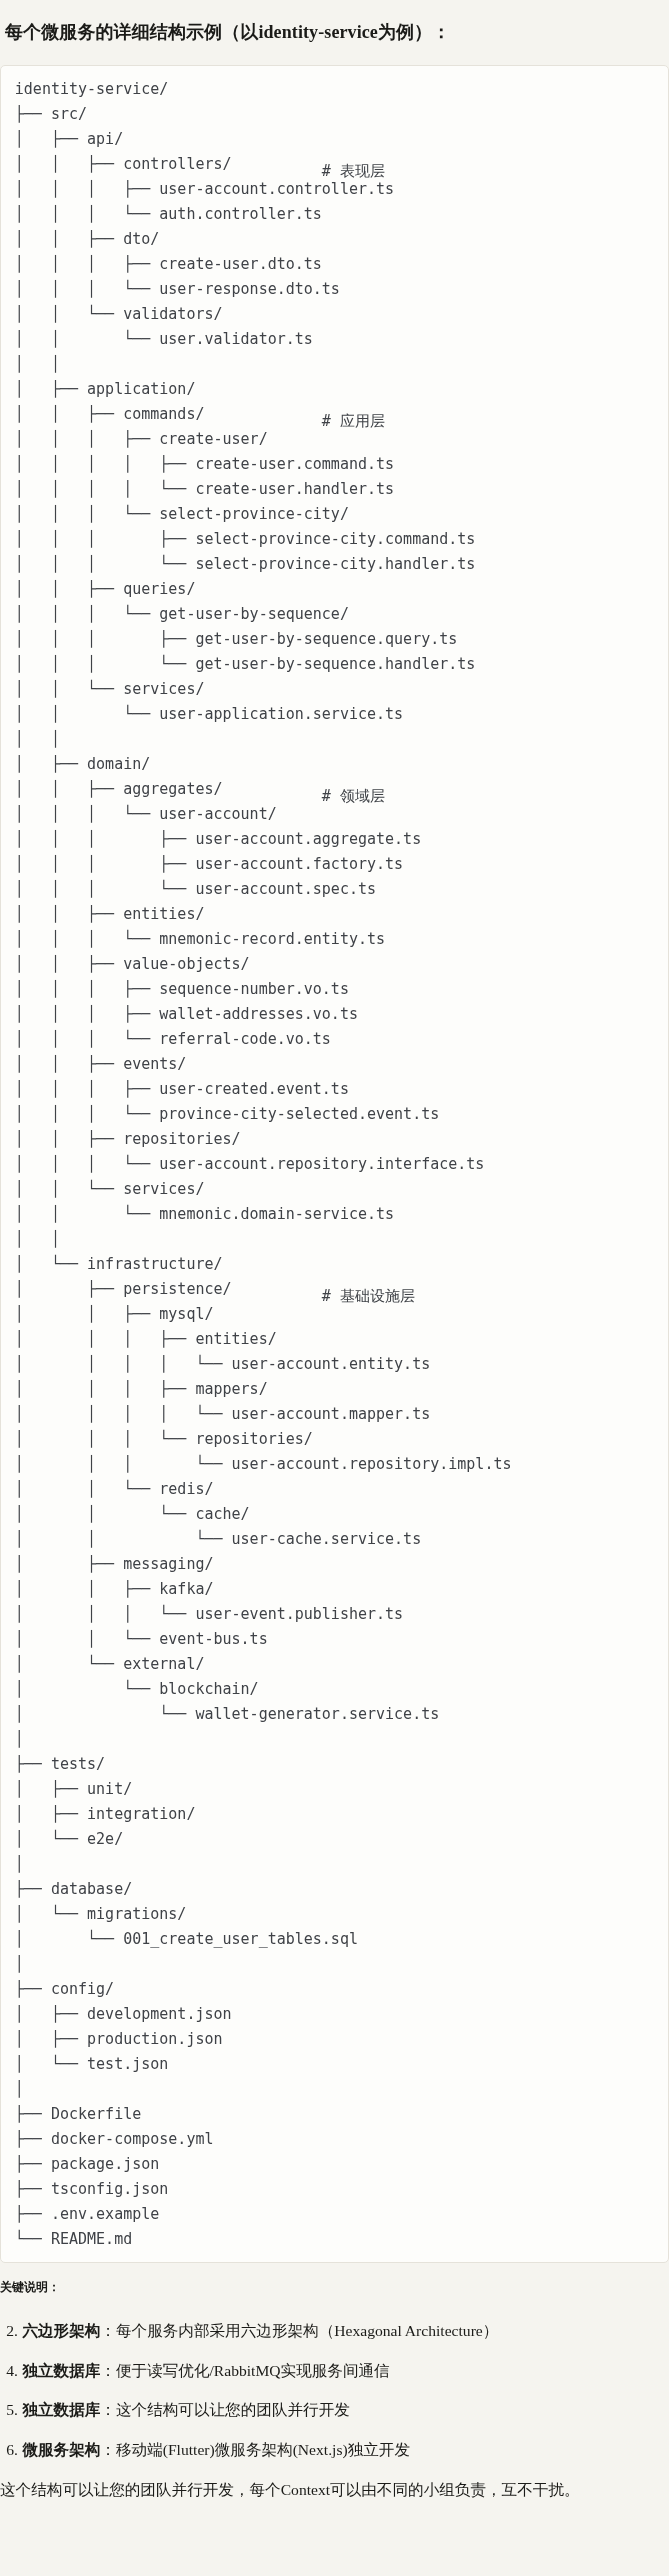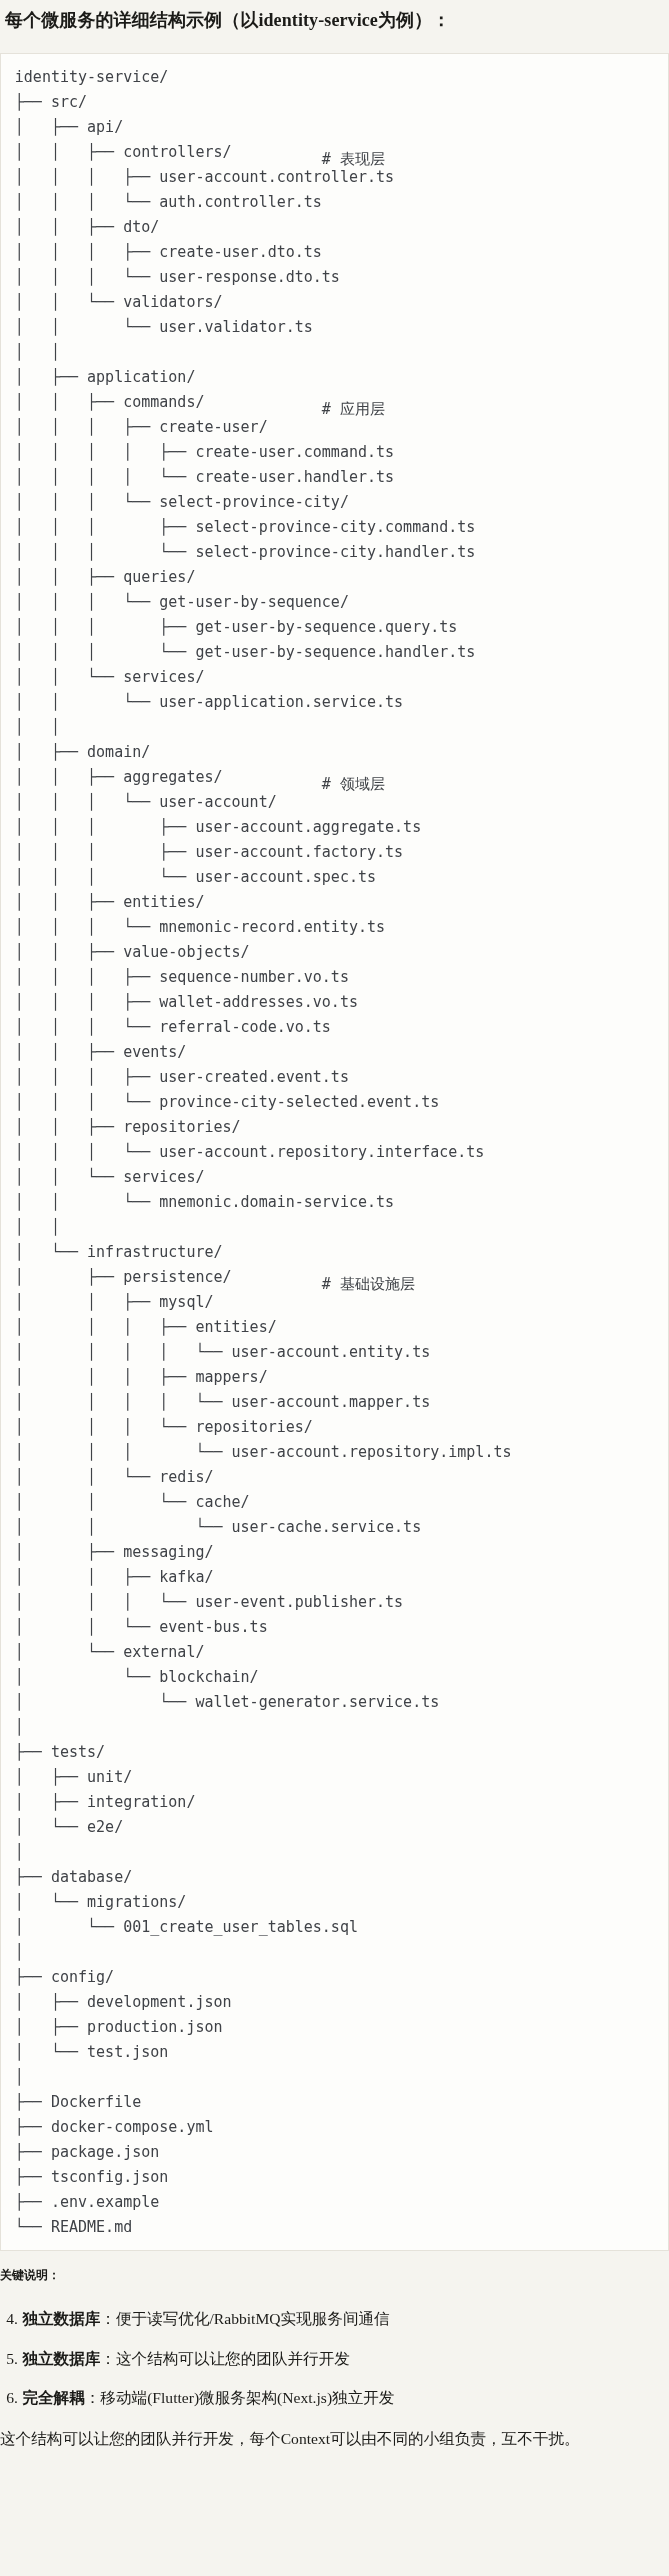--- a/index.html
+++ b/index.html
@@ -12,32 +12,32 @@
   *{box-sizing:border-box;}
   html,body{margin:0;padding:0;}
   body{
     width:669px;
     min-height:2576px;
     background:var(--page-bg);
     color:var(--body-text);
     font-family:"Liberation Serif", serif;
   }
   .page-title{
-    margin:9px 5px 0 5px;
+    margin:21px 5px 0 5px;
     font-size:18px;
     line-height:1.3;
     font-weight:bold;
     color:var(--body-text);
     letter-spacing:0.1px;
   }
   .codeblock{
     margin:20.6px 0 0 0;
     background:var(--block-bg);
     border:0.6px solid var(--block-border);
-    border-radius:0;
+    border-radius:5px;
     padding:10.6px 11.3px 10.6px 13.8px;
     overflow:hidden;
   }
   pre.file-tree{
     margin:0;
     font-family:"DejaVu Sans Mono", monospace;
     font-size:15px;
     line-height:25px;
     color:var(--tree-text);
     white-space:pre;
@@ -72,19 +72,20 @@
 
 <h1 class="page-title">每个微服务的详细结构示例（以identity-service为例）：</h1>
 
 <div class="codeblock">
   <pre class="file-tree" id="file-tree"><div class="tl"><span>identity-service/</span></div><div class="tl"><span>├── src/</span></div><div class="tl"><span>│   ├── api/</span><span class="c"># 表现层</span></div><div class="tl"><span>│   │   ├── controllers/</span></div><div class="tl"><span>│   │   │   ├── user-account.controller.ts</span></div><div class="tl"><span>│   │   │   └── auth.controller.ts</span></div><div class="tl"><span>│   │   ├── dto/</span></div><div class="tl"><span>│   │   │   ├── create-user.dto.ts</span></div><div class="tl"><span>│   │   │   └── user-response.dto.ts</span></div><div class="tl"><span>│   │   └── validators/</span></div><div class="tl"><span>│   │       └── user.validator.ts</span></div><div class="tl"><span>│   │</span></div><div class="tl"><span>│   ├── application/</span><span class="c"># 应用层</span></div><div class="tl"><span>│   │   ├── commands/</span></div><div class="tl"><span>│   │   │   ├── create-user/</span></div><div class="tl"><span>│   │   │   │   ├── create-user.command.ts</span></div><div class="tl"><span>│   │   │   │   └── create-user.handler.ts</span></div><div class="tl"><span>│   │   │   └── select-province-city/</span></div><div class="tl"><span>│   │   │       ├── select-province-city.command.ts</span></div><div class="tl"><span>│   │   │       └── select-province-city.handler.ts</span></div><div class="tl"><span>│   │   ├── queries/</span></div><div class="tl"><span>│   │   │   └── get-user-by-sequence/</span></div><div class="tl"><span>│   │   │       ├── get-user-by-sequence.query.ts</span></div><div class="tl"><span>│   │   │       └── get-user-by-sequence.handler.ts</span></div><div class="tl"><span>│   │   └── services/</span></div><div class="tl"><span>│   │       └── user-application.service.ts</span></div><div class="tl"><span>│   │</span></div><div class="tl"><span>│   ├── domain/</span><span class="c"># 领域层</span></div><div class="tl"><span>│   │   ├── aggregates/</span></div><div class="tl"><span>│   │   │   └── user-account/</span></div><div class="tl"><span>│   │   │       ├── user-account.aggregate.ts</span></div><div class="tl"><span>│   │   │       ├── user-account.factory.ts</span></div><div class="tl"><span>│   │   │       └── user-account.spec.ts</span></div><div class="tl"><span>│   │   ├── entities/</span></div><div class="tl"><span>│   │   │   └── mnemonic-record.entity.ts</span></div><div class="tl"><span>│   │   ├── value-objects/</span></div><div class="tl"><span>│   │   │   ├── sequence-number.vo.ts</span></div><div class="tl"><span>│   │   │   ├── wallet-addresses.vo.ts</span></div><div class="tl"><span>│   │   │   └── referral-code.vo.ts</span></div><div class="tl"><span>│   │   ├── events/</span></div><div class="tl"><span>│   │   │   ├── user-created.event.ts</span></div><div class="tl"><span>│   │   │   └── province-city-selected.event.ts</span></div><div class="tl"><span>│   │   ├── repositories/</span></div><div class="tl"><span>│   │   │   └── user-account.repository.interface.ts</span></div><div class="tl"><span>│   │   └── services/</span></div><div class="tl"><span>│   │       └── mnemonic.domain-service.ts</span></div><div class="tl"><span>│   │</span></div><div class="tl"><span>│   └── infrastructure/</span><span class="c"># 基础设施层</span></div><div class="tl"><span>│       ├── persistence/</span></div><div class="tl"><span>│       │   ├── mysql/</span></div><div class="tl"><span>│       │   │   ├── entities/</span></div><div class="tl"><span>│       │   │   │   └── user-account.entity.ts</span></div><div class="tl"><span>│       │   │   ├── mappers/</span></div><div class="tl"><span>│       │   │   │   └── user-account.mapper.ts</span></div><div class="tl"><span>│       │   │   └── repositories/</span></div><div class="tl"><span>│       │   │       └── user-account.repository.impl.ts</span></div><div class="tl"><span>│       │   └── redis/</span></div><div class="tl"><span>│       │       └── cache/</span></div><div class="tl"><span>│       │           └── user-cache.service.ts</span></div><div class="tl"><span>│       ├── messaging/</span></div><div class="tl"><span>│       │   ├── kafka/</span></div><div class="tl"><span>│       │   │   └── user-event.publisher.ts</span></div><div class="tl"><span>│       │   └── event-bus.ts</span></div><div class="tl"><span>│       └── external/</span></div><div class="tl"><span>│           └── blockchain/</span></div><div class="tl"><span>│               └── wallet-generator.service.ts</span></div><div class="tl"><span>│</span></div><div class="tl"><span>├── tests/</span></div><div class="tl"><span>│   ├── unit/</span></div><div class="tl"><span>│   ├── integration/</span></div><div class="tl"><span>│   └── e2e/</span></div><div class="tl"><span>│</span></div><div class="tl"><span>├── database/</span></div><div class="tl"><span>│   └── migrations/</span></div><div class="tl"><span>│       └── 001_create_user_tables.sql</span></div><div class="tl"><span>│</span></div><div class="tl"><span>├── config/</span></div><div class="tl"><span>│   ├── development.json</span></div><div class="tl"><span>│   ├── production.json</span></div><div class="tl"><span>│   └── test.json</span></div><div class="tl"><span>│</span></div><div class="tl"><span>├── Dockerfile</span></div><div class="tl"><span>├── docker-compose.yml</span></div><div class="tl"><span>├── package.json</span></div><div class="tl"><span>├── tsconfig.json</span></div><div class="tl"><span>├── .env.example</span></div><div class="tl"><span>└── README.md</span></div></pre>
 </div>
 
 <h2 class="notes-heading">关键说明：</h2>
 
 <div class="notes-list" id="notes-list">
+    <div class="note-item"><span class="num">2.</span><span class="term">六边形架构</span><span class="sep">：</span><span class="desc">每个服务内部采用六边形架构（Hexagonal Architecture）</span></div>
     <div class="note-item"><span class="num">4.</span><span class="term">独立数据库</span><span class="sep">：</span><span class="desc">便于读写优化/RabbitMQ实现服务间通信</span></div>
     <div class="note-item"><span class="num">5.</span><span class="term">独立数据库</span><span class="sep">：</span><span class="desc">这个结构可以让您的团队并行开发</span></div>
-    <div class="note-item"><span class="num">6.</span><span class="term">完全解耦</span><span class="sep">：</span><span class="desc">移动端(Flutter)微服务架构(Next.js)独立开发</span></div>
+    <div class="note-item"><span class="num">6.</span><span class="term">微服务架构</span><span class="sep">：</span><span class="desc">移动端(Flutter)微服务架构(Next.js)独立开发</span></div>
   </div>
 
 <p class="footer-note">这个结构可以让您的团队并行开发，每个Context可以由不同的小组负责，互不干扰。</p>
 
 
 </body></html>

